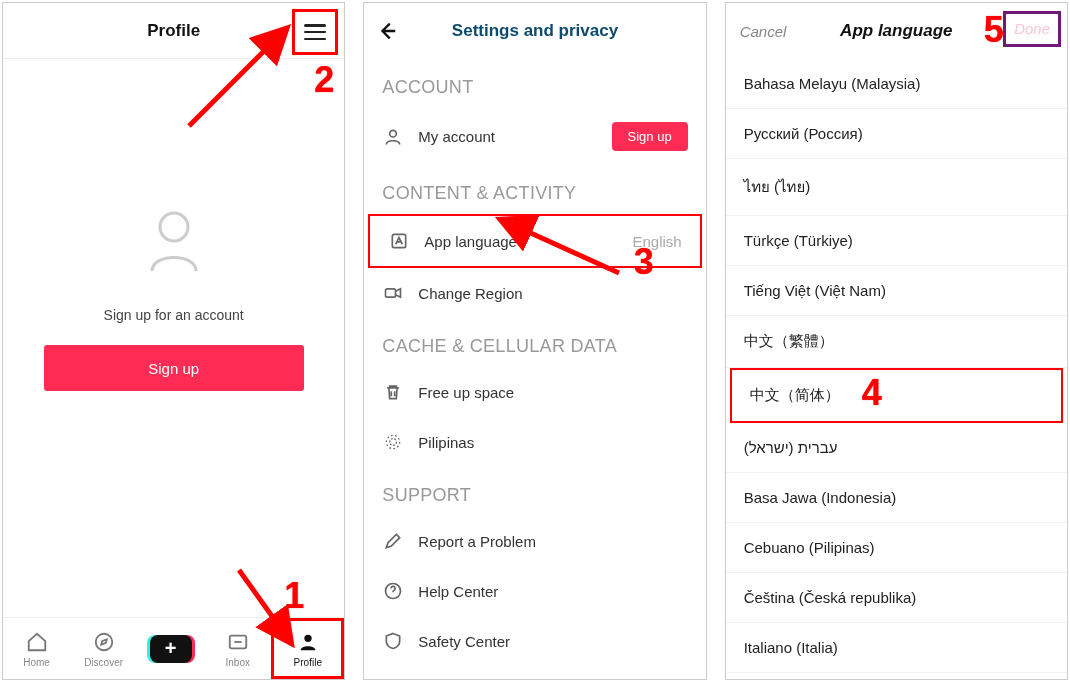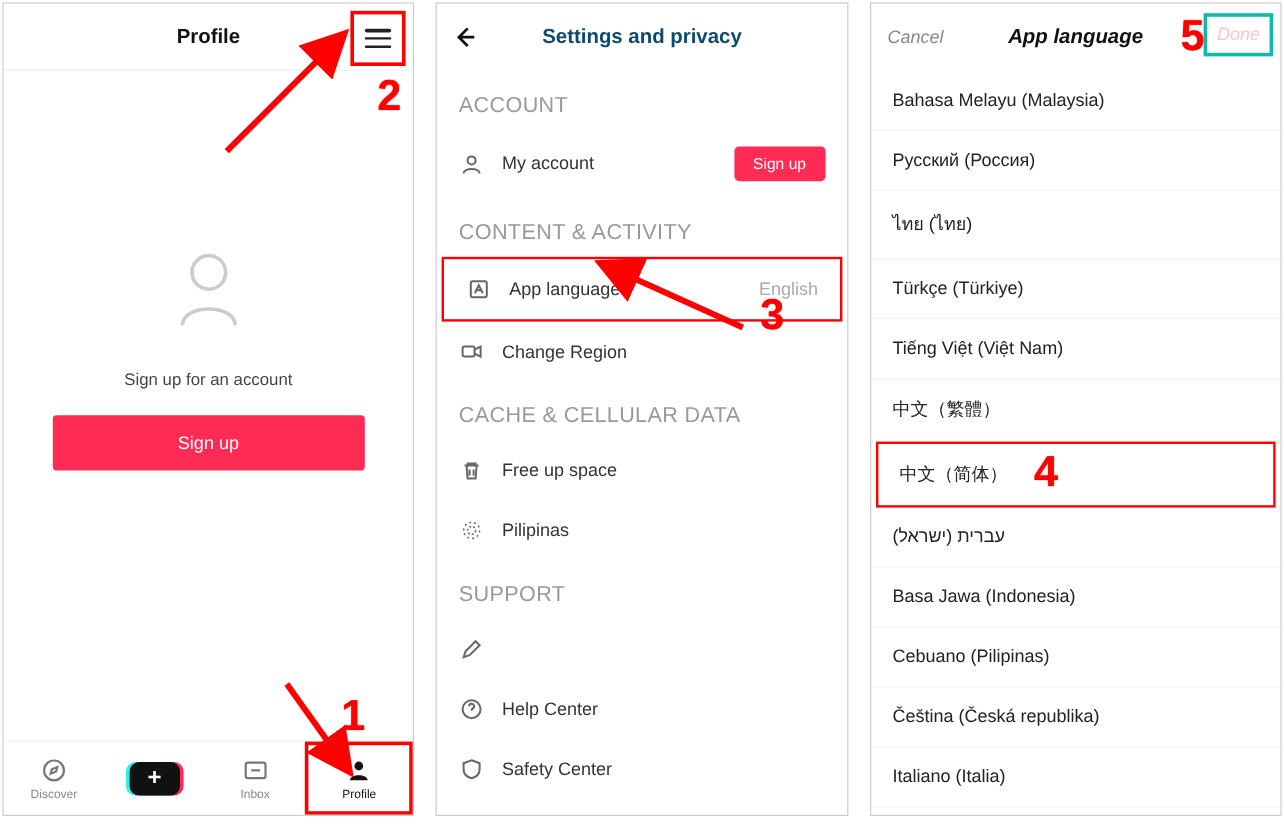--- a/index.html
+++ b/index.html
@@ -137,21 +137,21 @@
   .p3-header {
     height: 56px;
     display:flex; align-items:center; justify-content:center;
     position:relative;
     font-style:italic;
   }
   .p3-cancel { position:absolute; left:14px; font-size:15px; color:#888;}
   .p3-title { font-weight:700; font-size:17px; color:#111;}
   .p3-done-box {
     position:absolute; right:6px; top:8px;
-    border:3px solid #14b8a6;
+    border:3px solid #701a75;
     padding:6px 8px;
   }
   .p3-done { font-size:15px; color:#fbc6d1; font-weight:500;}
   .lang-list { }
   .lang-item {
     padding: 16px 18px;
     font-size: 15px; color:#222;
     border-bottom: 1px solid #f3f3f3;
   }
   .p3-selected-box {
@@ -191,20 +191,28 @@
       <svg width="56" height="64" viewBox="0 0 56 64">
         <circle cx="28" cy="18" r="14" fill="none" stroke="#ccc" stroke-width="3"></circle>
         <path d="M6 62 C6 44 50 44 50 62" fill="none" stroke="#ccc" stroke-width="3"></path>
       </svg>
     </div>
     <div class="signup-text">Sign up for an account</div>
     <button class="signup-btn">Sign up</button>
   </div>
 
   <div class="p1-tabbar">
+    <div class="tab-item">
+      <div class="tab-icon">
+        <svg width="22" height="22" viewBox="0 0 24 24" fill="none" stroke="#777" stroke-width="2">
+            <path d="M3 11 L12 3 L21 11 V21 H3 Z"></path>
+          </svg>
+      </div>
+      <span>Home</span>
+    </div>
     <div class="tab-item">
       <div class="tab-icon">
         <svg width="22" height="22" viewBox="0 0 24 24" fill="none" stroke="#777" stroke-width="2">
             <circle cx="12" cy="12" r="9"></circle>
             <path d="M15 9 L10 11 L9 15 L14 13 Z"></path>
           </svg>
       </div>
       <span>Discover</span>
     </div>
     <div class="tab-item">
@@ -315,20 +323,21 @@
     <div class="row-label">Pilipinas</div>
   </div>
 
   <div class="section-label">SUPPORT</div>
   <div class="row">
     <div class="row-icon">
       <svg width="20" height="20" viewBox="0 0 24 24" fill="none" stroke="#666" stroke-width="2">
           <path d="M4 20 L6 14 L16 4 L20 8 L10 18 L4 20 Z"></path>
         </svg>
     </div>
+    <div class="row-label">Report a Problem</div>
   </div>
   <div class="row">
     <div class="row-icon">
       <svg width="20" height="20" viewBox="0 0 24 24" fill="none" stroke="#666" stroke-width="2">
           <circle cx="12" cy="12" r="9"></circle>
           <path d="M9.5 9 a2.5 2.5 0 1 1 3.5 2.3 c-1 .5-1 1.2-1 2.2 M12 17 h0"></path>
         </svg>
     </div>
     <div class="row-label">Help Center</div>
   </div>

